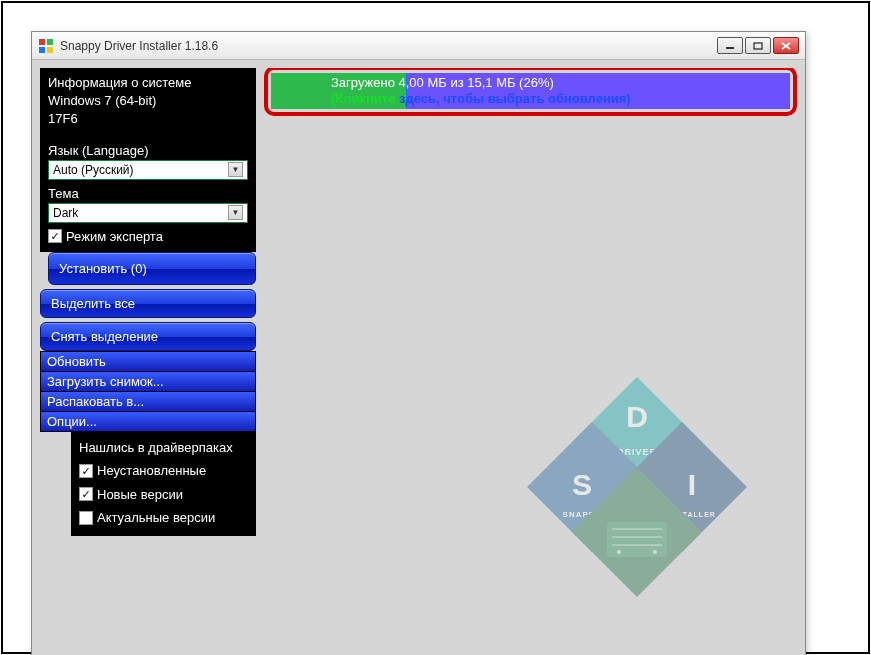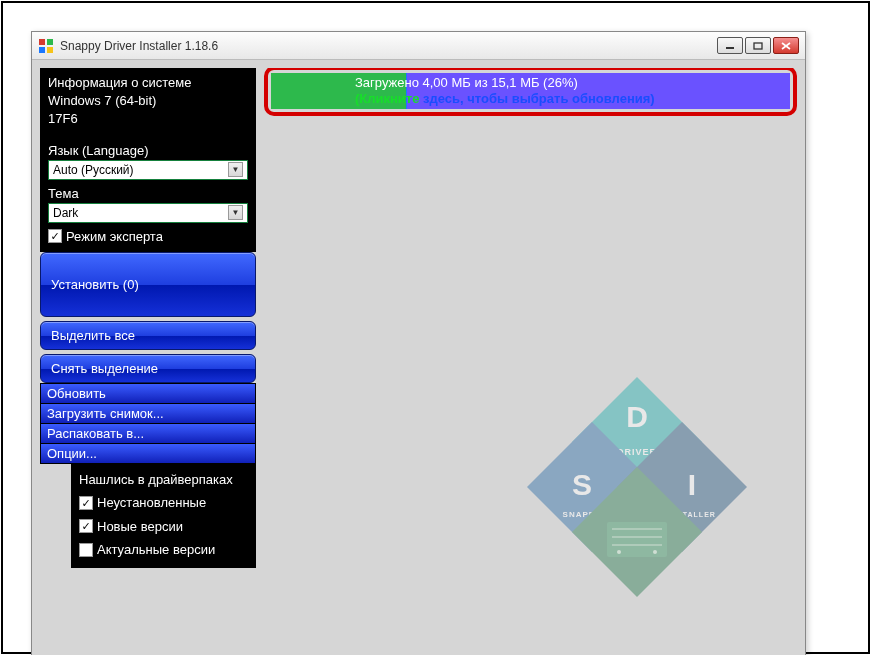--- a/index.html
+++ b/index.html
@@ -138,21 +138,21 @@
     .action-buttons { display: flex; flex-direction: column; gap: 4px; }
     .btn-blue {
       background: linear-gradient(to bottom, #4169ff 0%, #1f3fe0 50%, #0018b0 51%, #1530d8 100%);
       border: 1px solid #08186c;
       border-radius: 6px;
       color: #fff;
       padding: 6px 10px;
       text-align: left;
       box-shadow: inset 0 1px 0 rgba(255,255,255,0.35);
     }
-    .btn-blue.big { padding: 24px 10px; }
+    .btn-blue.big { padding: 8px 10px; margin-left: 8px; }
     .small-blue-group { display: flex; flex-direction: column; }
     .small-blue {
       background: linear-gradient(to bottom, #3a5cff 0%, #1020b8 100%);
       border: 1px solid #000;
       color: #fff;
       padding: 2px 6px;
       text-align: left;
       font-size: 13px;
     }
     .small-blue + .small-blue { border-top: none; }
@@ -185,21 +185,21 @@
     }
     .progress-divider {
       position: absolute;
       top: 0;
       bottom: 0;
       width: 1px;
       background: #1a77ff;
     }
     .progress-text {
       position: relative;
-      padding-left: 84px;
+      padding-left: 60px;
       line-height: 1.25;
       font-size: 13px;
     }
     .progress-line1 { color: #fff; }
     .progress-line2 {
       color: #18dd2b;
       mix-blend-mode: normal;
       font-weight: bold;
     }
     .progress-line2 .overlay-part { color: #1a4dff; }

